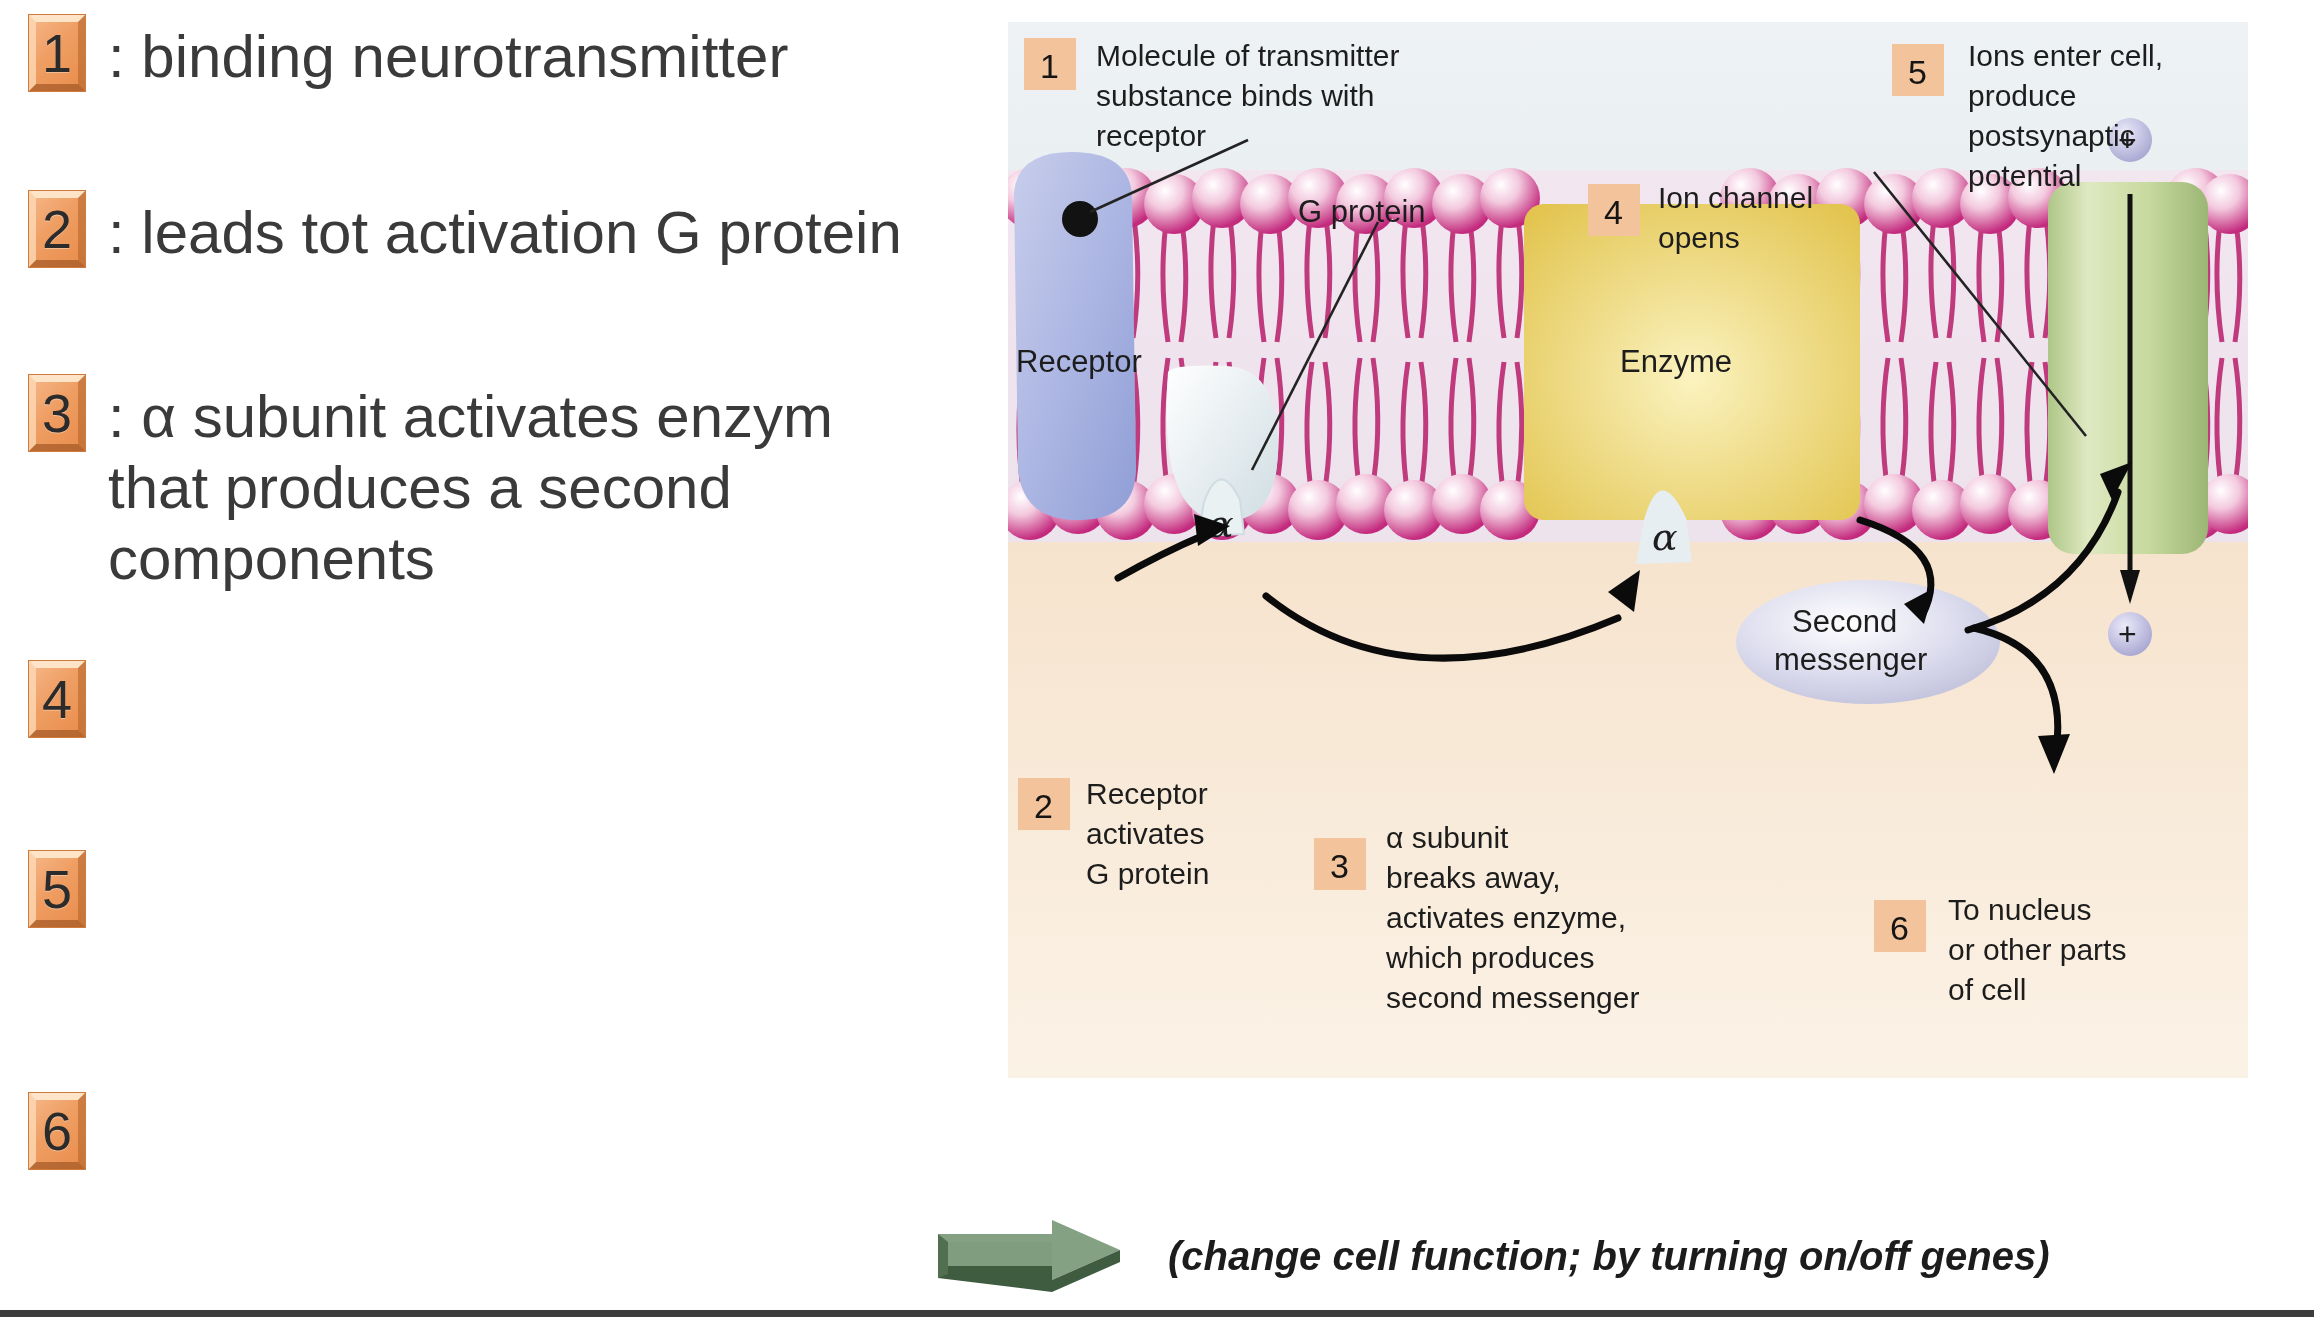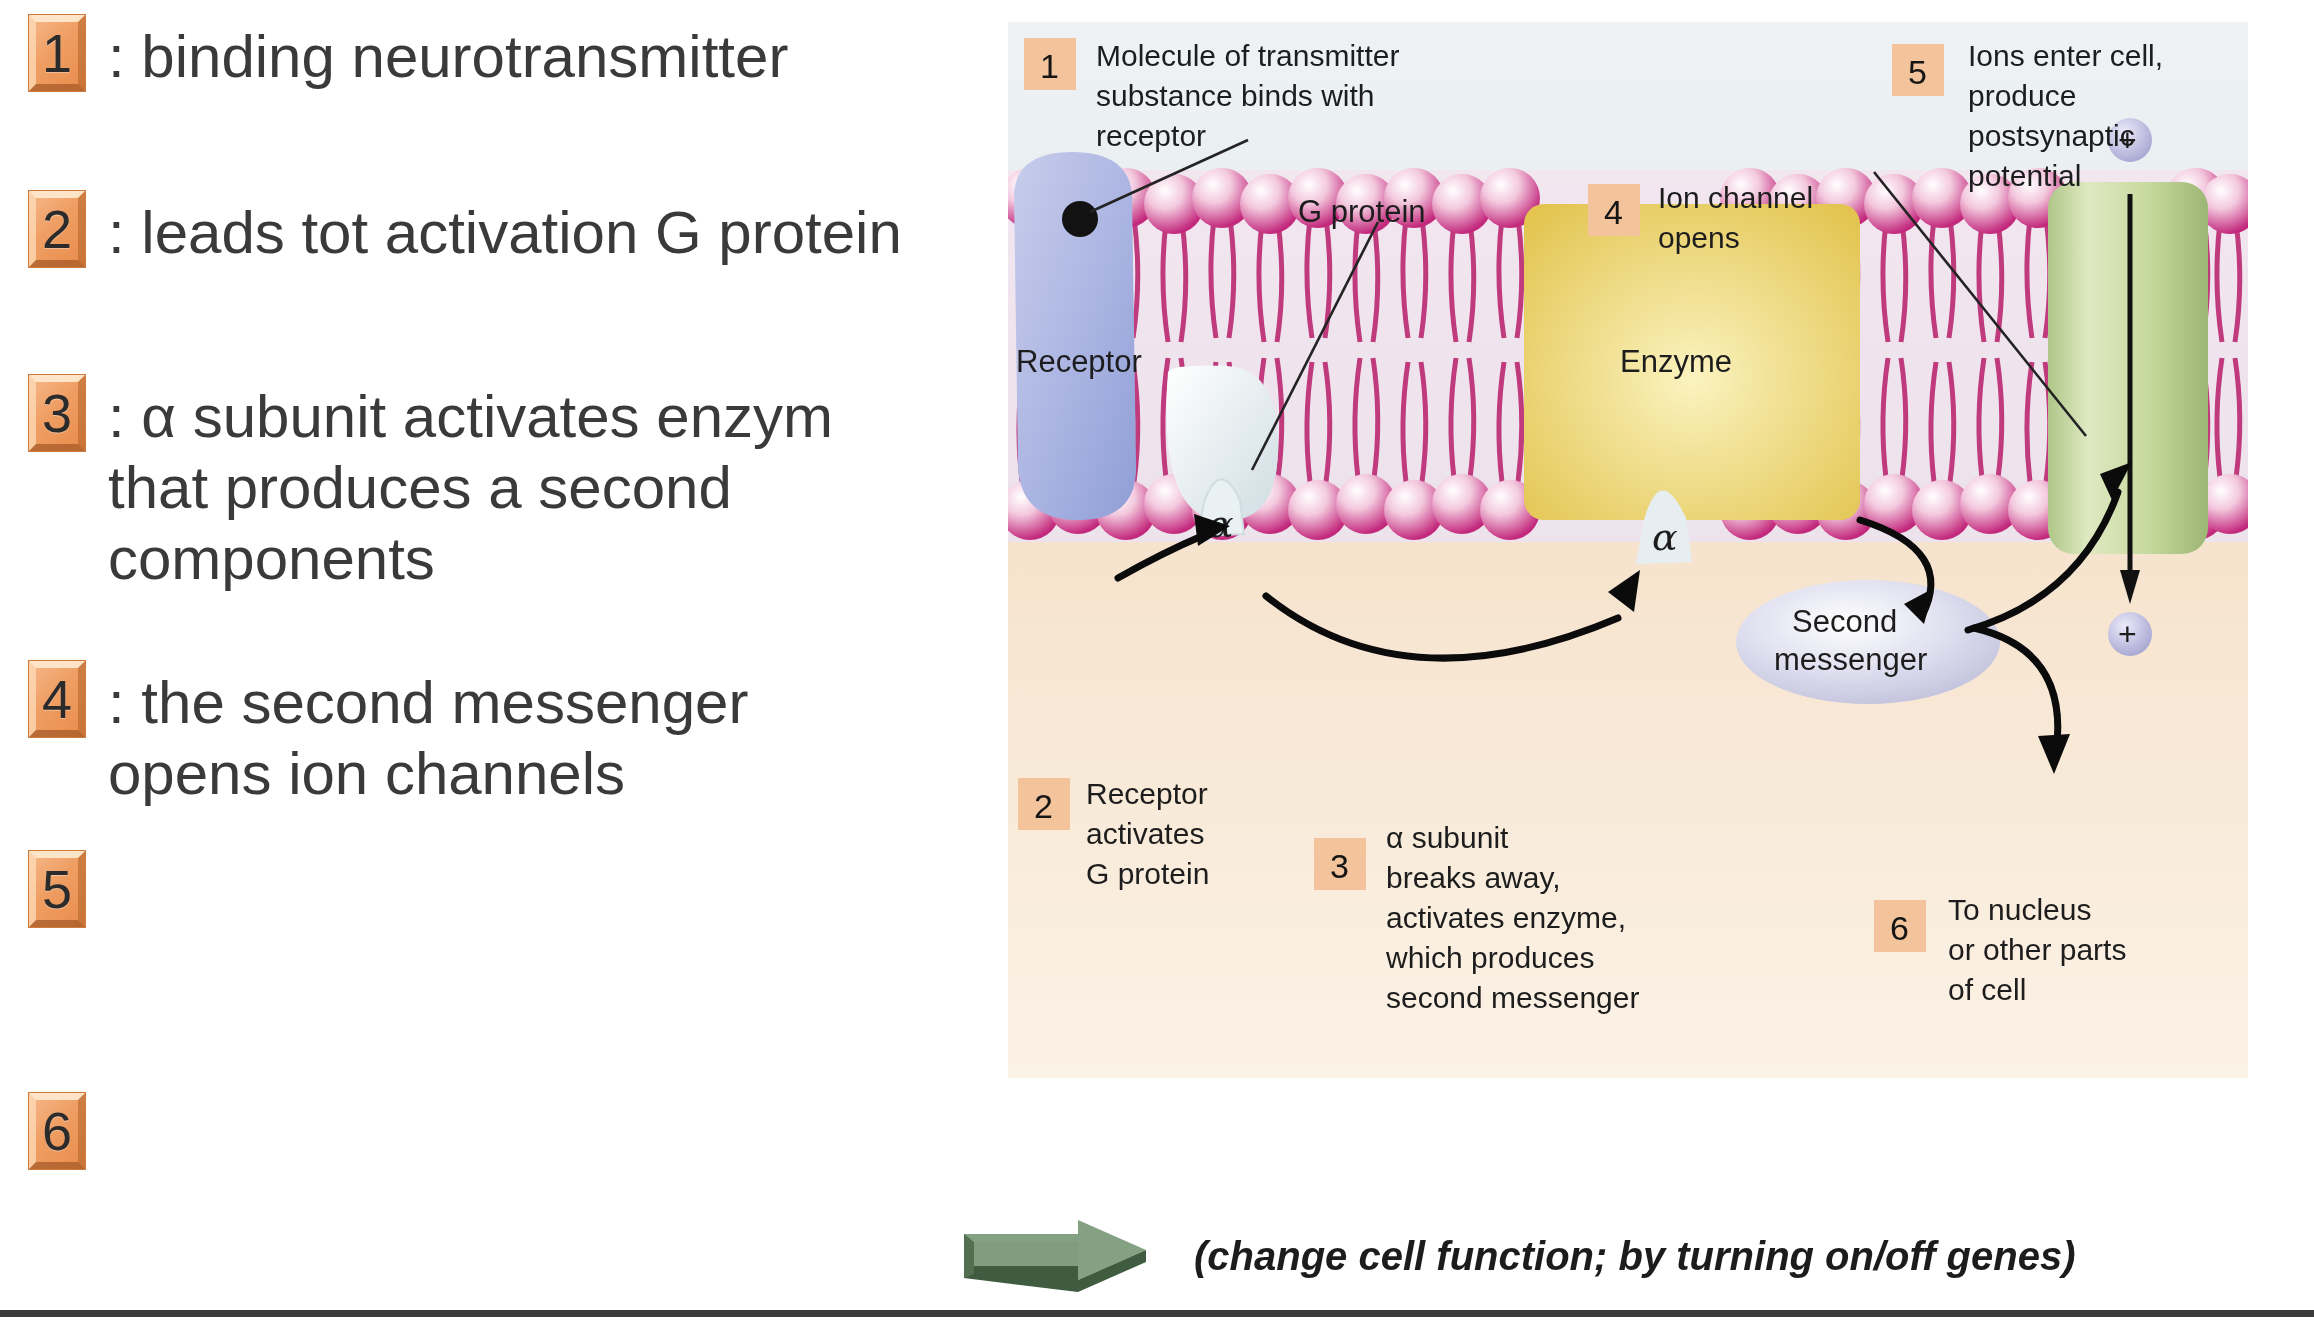--- a/index.html
+++ b/index.html
@@ -26,21 +26,21 @@
     border-bottom:7px solid rgba(150,78,30,.6);
     pointer-events:none;
   }
   .steptext{
     font-size:60px;color:#3a3a3a;line-height:1.18;
     margin-left:22px;padding-top:8px;white-space:pre-line;
   }
   .steptext .red{color:#ee2b18;}
 
   
-  #arrowrow{position:absolute;left:960px;top:1218px;display:flex;align-items:center;}
+  #arrowrow{position:absolute;left:934px;top:1218px;display:flex;align-items:center;}
   .greenarrow{width:190px;height:76px;display:block;}
   .arrowcaption{
     font-size:40px;font-style:italic;font-weight:bold;color:#1c1c1c;
     margin-left:44px;white-space:nowrap;
   }
   #bottomrule{position:absolute;left:0;top:1310px;width:2314px;height:7px;background:#3c3c3c;}
 
   
   #figure{position:absolute;left:1008px;top:22px;width:1240px;height:1056px;
           overflow:hidden;background:#fdf4e8;}
@@ -71,22 +71,20 @@
 
   <div class="step" style="left:28px;top:374px;">
     <div class="badge">3</div>
     <div class="steptext">: α subunit activates enzym
 that produces a second
 components</div>
   </div>
 
   <div class="step" style="left:28px;top:660px;">
     <div class="badge">4</div>
-    <div class="steptext">: the second messenger
-opens ion channels</div>
   </div>
 
   <div class="step" style="left:28px;top:850px;">
     <div class="badge">5</div>
   </div>
 
   <div class="step" style="left:28px;top:1092px;">
     <div class="badge">6</div>
   </div>
 </div>

